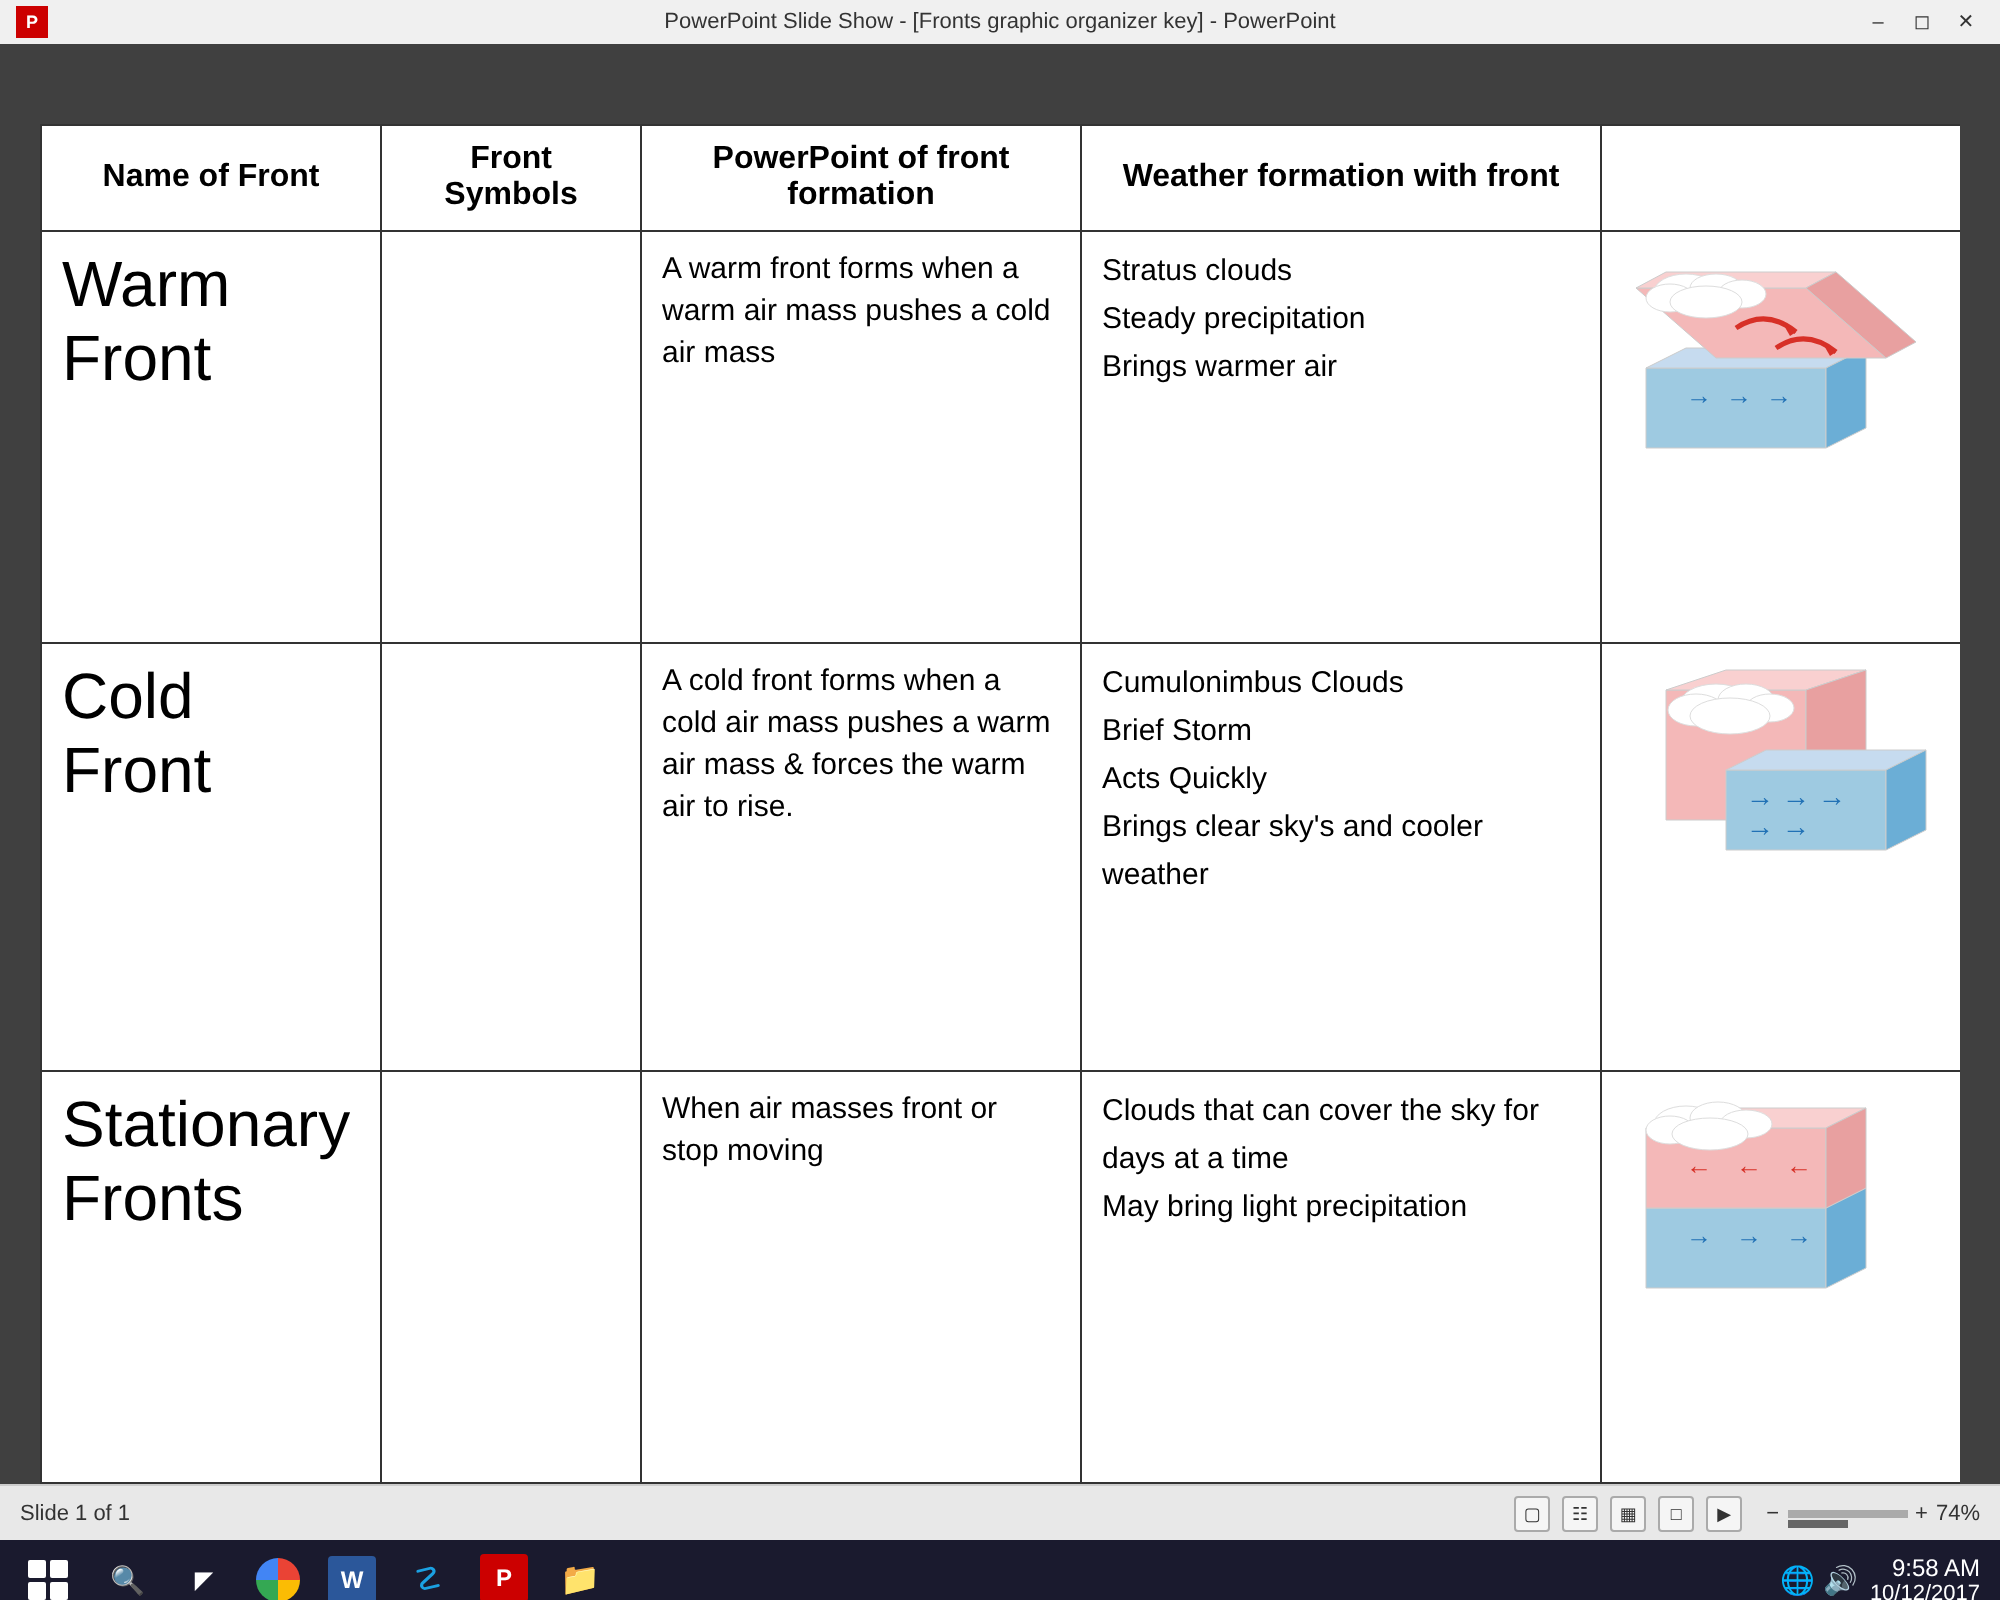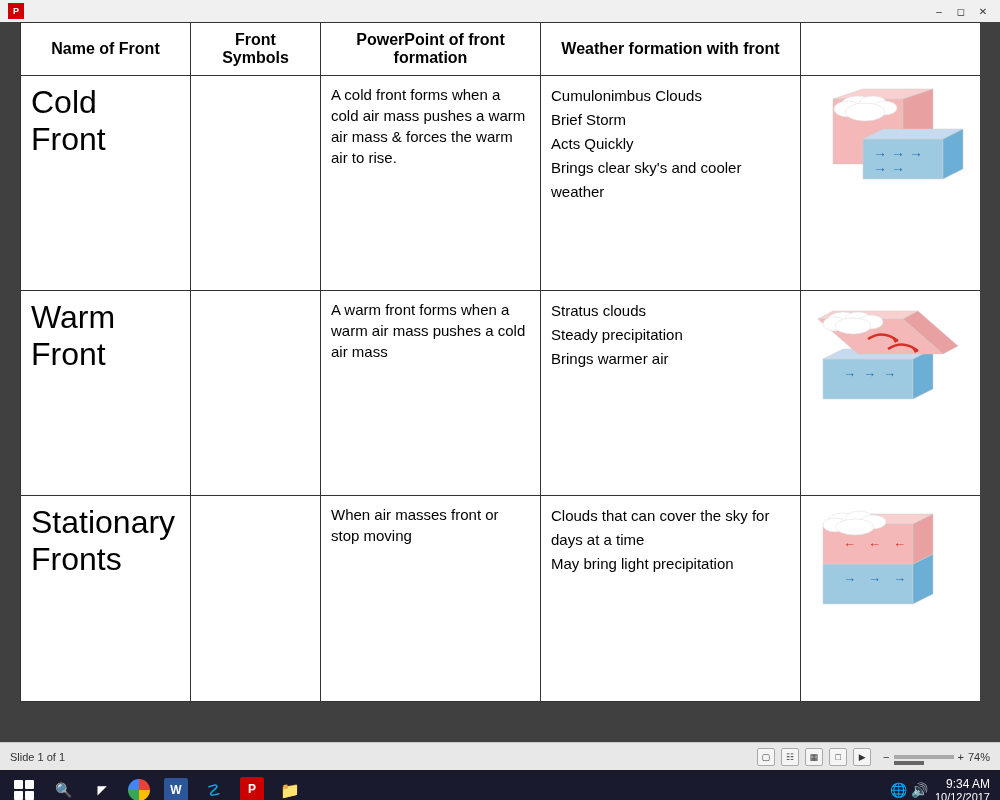--- a/index.html
+++ b/index.html
@@ -23,21 +23,21 @@
       width: 18px; height: 16px; display: inline-flex; align-items: center; justify-content: center;
       font-size: 10px; cursor: pointer; color: #333;
     }
     .title-bar-controls span:last-child { color: #333; }
 
     
     .slide-area {
       background: #404040;
       height: 720px;
       display: flex;
-      align-items: flex-start;
+      align-items: flex-end;
       justify-content: center;
       position: relative;
     }
 
     
     .slide {
       width: 960px;
       height: 680px;
       background: white;
       position: relative;
@@ -194,20 +194,21 @@
       height: 110px;
     }
   </style>
 </head>
 <body>
 
 <div class="title-bar">
   <div style="display:flex;align-items:center;">
     <span class="app-icon" style="background:#c00;color:white;font-size:9px;font-weight:bold;display:inline-flex;align-items:center;justify-content:center;width:16px;height:16px;">P</span>
   </div>
+  <span class="title-bar-center">PowerPoint Slide Show - [Fronts graphic organizer key] - PowerPoint</span>
   <div class="title-bar-controls">
     <span>–</span>
     <span>◻</span>
     <span>✕</span>
   </div>
 </div>
 
 <div class="slide-area">
   <div class="slide">
     <table class="front-table">
@@ -224,20 +225,58 @@
           </th>
           <th class="col-weather">
             <span>Weather formation with front</span>
           </th>
           <th class="col-image"></th>
         </tr>
       </thead>
       <tbody>
 
         <tr>
+          <td class="front-name col-name">Warm<br>Front</td>
+          <td class="col-symbols"></td>
+          <td class="col-description">
+            <span class="description-text">A warm front forms when a warm air mass pushes a cold air mass</span>
+          </td>
+          <td class="col-weather">
+            <span class="weather-text">Stratus clouds<br>Steady precipitation<br>Brings warmer air</span>
+          </td>
+          <td class="front-image-cell col-image">
+            <svg class="front-svg" viewBox="0 0 155 110" xmlns="http://www.w3.org/2000/svg">
+
+              <polygon points="10,60 100,60 100,100 10,100" fill="#9ecae1" stroke="#ccc" stroke-width="0.5"></polygon>
+              <polygon points="10,60 30,50 120,50 100,60" fill="#c6dbef" stroke="#ccc" stroke-width="0.5"></polygon>
+              <polygon points="100,60 120,50 120,90 100,100" fill="#6baed6" stroke="#ccc" stroke-width="0.5"></polygon>
+
+              <polygon points="5,20 90,20 130,55 45,55" fill="#f4b8b8" stroke="#ccc" stroke-width="0.5"></polygon>
+              <polygon points="5,20 20,12 105,12 90,20" fill="#f9d0d0" stroke="#ccc" stroke-width="0.5"></polygon>
+              <polygon points="90,20 105,12 145,47 130,55" fill="#e8a0a0" stroke="#ccc" stroke-width="0.5"></polygon>
+
+              <ellipse cx="30" cy="22" rx="16" ry="9" fill="white" stroke="#ddd" stroke-width="0.5"></ellipse>
+              <ellipse cx="22" cy="25" rx="12" ry="7" fill="white" stroke="#ddd" stroke-width="0.5"></ellipse>
+              <ellipse cx="45" cy="20" rx="13" ry="7" fill="white" stroke="#ddd" stroke-width="0.5"></ellipse>
+              <ellipse cx="58" cy="23" rx="12" ry="7" fill="white" stroke="#ddd" stroke-width="0.5"></ellipse>
+              <ellipse cx="40" cy="27" rx="18" ry="8" fill="white" stroke="#ddd" stroke-width="0.5"></ellipse>
+
+              <path d="M 55 40 Q 70 30 85 42" stroke="#d73027" stroke-width="2.5" fill="none"></path>
+              <polygon points="85,42 78,37 82,44" fill="#d73027"></polygon>
+              <path d="M 75 50 Q 90 40 105 52" stroke="#d73027" stroke-width="2.5" fill="none"></path>
+              <polygon points="105,52 98,47 102,54" fill="#d73027"></polygon>
+
+              <text x="30" y="78" font-size="13" fill="#2171b5" font-weight="bold">→</text>
+              <text x="50" y="78" font-size="13" fill="#2171b5" font-weight="bold">→</text>
+              <text x="70" y="78" font-size="13" fill="#2171b5" font-weight="bold">→</text>
+            </svg>
+          </td>
+        </tr>
+
+        <tr>
           <td class="front-name col-name">Cold<br>Front</td>
           <td class="col-symbols"></td>
           <td class="col-description">
             <span class="description-text">A cold front forms when a cold air mass pushes a warm air mass &amp; forces the warm air to rise.</span>
           </td>
           <td class="col-weather">
             <span class="weather-text">Cumulonimbus Clouds<br>Brief Storm<br>Acts Quickly<br>Brings clear sky's and cooler weather</span>
           </td>
           <td class="front-image-cell col-image">
             
@@ -259,58 +298,20 @@
               <ellipse cx="35" cy="25" rx="14" ry="8" fill="white" stroke="#ddd" stroke-width="0.5"></ellipse>
               <ellipse cx="60" cy="20" rx="14" ry="8" fill="white" stroke="#ddd" stroke-width="0.5"></ellipse>
               <ellipse cx="72" cy="24" rx="12" ry="7" fill="white" stroke="#ddd" stroke-width="0.5"></ellipse>
               <ellipse cx="52" cy="28" rx="20" ry="9" fill="white" stroke="#ddd" stroke-width="0.5"></ellipse>
 
               <text x="60" y="73" font-size="14" fill="#2171b5" font-weight="bold">→</text>
               <text x="78" y="73" font-size="14" fill="#2171b5" font-weight="bold">→</text>
               <text x="96" y="73" font-size="14" fill="#2171b5" font-weight="bold">→</text>
               <text x="60" y="88" font-size="14" fill="#2171b5" font-weight="bold">→</text>
               <text x="78" y="88" font-size="14" fill="#2171b5" font-weight="bold">→</text>
-            </svg>
-          </td>
-        </tr>
-
-        <tr>
-          <td class="front-name col-name">Warm<br>Front</td>
-          <td class="col-symbols"></td>
-          <td class="col-description">
-            <span class="description-text">A warm front forms when a warm air mass pushes a cold air mass</span>
-          </td>
-          <td class="col-weather">
-            <span class="weather-text">Stratus clouds<br>Steady precipitation<br>Brings warmer air</span>
-          </td>
-          <td class="front-image-cell col-image">
-            <svg class="front-svg" viewBox="0 0 155 110" xmlns="http://www.w3.org/2000/svg">
-
-              <polygon points="10,60 100,60 100,100 10,100" fill="#9ecae1" stroke="#ccc" stroke-width="0.5"></polygon>
-              <polygon points="10,60 30,50 120,50 100,60" fill="#c6dbef" stroke="#ccc" stroke-width="0.5"></polygon>
-              <polygon points="100,60 120,50 120,90 100,100" fill="#6baed6" stroke="#ccc" stroke-width="0.5"></polygon>
-
-              <polygon points="5,20 90,20 130,55 45,55" fill="#f4b8b8" stroke="#ccc" stroke-width="0.5"></polygon>
-              <polygon points="5,20 20,12 105,12 90,20" fill="#f9d0d0" stroke="#ccc" stroke-width="0.5"></polygon>
-              <polygon points="90,20 105,12 145,47 130,55" fill="#e8a0a0" stroke="#ccc" stroke-width="0.5"></polygon>
-
-              <ellipse cx="30" cy="22" rx="16" ry="9" fill="white" stroke="#ddd" stroke-width="0.5"></ellipse>
-              <ellipse cx="22" cy="25" rx="12" ry="7" fill="white" stroke="#ddd" stroke-width="0.5"></ellipse>
-              <ellipse cx="45" cy="20" rx="13" ry="7" fill="white" stroke="#ddd" stroke-width="0.5"></ellipse>
-              <ellipse cx="58" cy="23" rx="12" ry="7" fill="white" stroke="#ddd" stroke-width="0.5"></ellipse>
-              <ellipse cx="40" cy="27" rx="18" ry="8" fill="white" stroke="#ddd" stroke-width="0.5"></ellipse>
-
-              <path d="M 55 40 Q 70 30 85 42" stroke="#d73027" stroke-width="2.5" fill="none"></path>
-              <polygon points="85,42 78,37 82,44" fill="#d73027"></polygon>
-              <path d="M 75 50 Q 90 40 105 52" stroke="#d73027" stroke-width="2.5" fill="none"></path>
-              <polygon points="105,52 98,47 102,54" fill="#d73027"></polygon>
-
-              <text x="30" y="78" font-size="13" fill="#2171b5" font-weight="bold">→</text>
-              <text x="50" y="78" font-size="13" fill="#2171b5" font-weight="bold">→</text>
-              <text x="70" y="78" font-size="13" fill="#2171b5" font-weight="bold">→</text>
             </svg>
           </td>
         </tr>
 
         <tr>
           <td class="front-name col-name">Stationary<br>Fronts</td>
           <td class="col-symbols"></td>
           <td class="col-description">
             <span class="description-text">When air masses front or stop moving</span>
           </td>
@@ -399,17 +400,17 @@
   </div>
   <div class="taskbar-item">
     <div class="taskbar-item-icon" style="font-size:16px;">📁</div>
   </div>
   <div class="taskbar-right">
     <div class="taskbar-tray">
       <span style="font-size:14px;">🌐</span>
       <span style="font-size:14px;">🔊</span>
     </div>
     <div class="taskbar-clock">
-      <div class="time">9:34 AM</div>
+      <div class="time">9:58 AM</div>
       <div class="date">10/12/2017</div>
     </div>
   </div>
 </div>
 
 </body></html>

